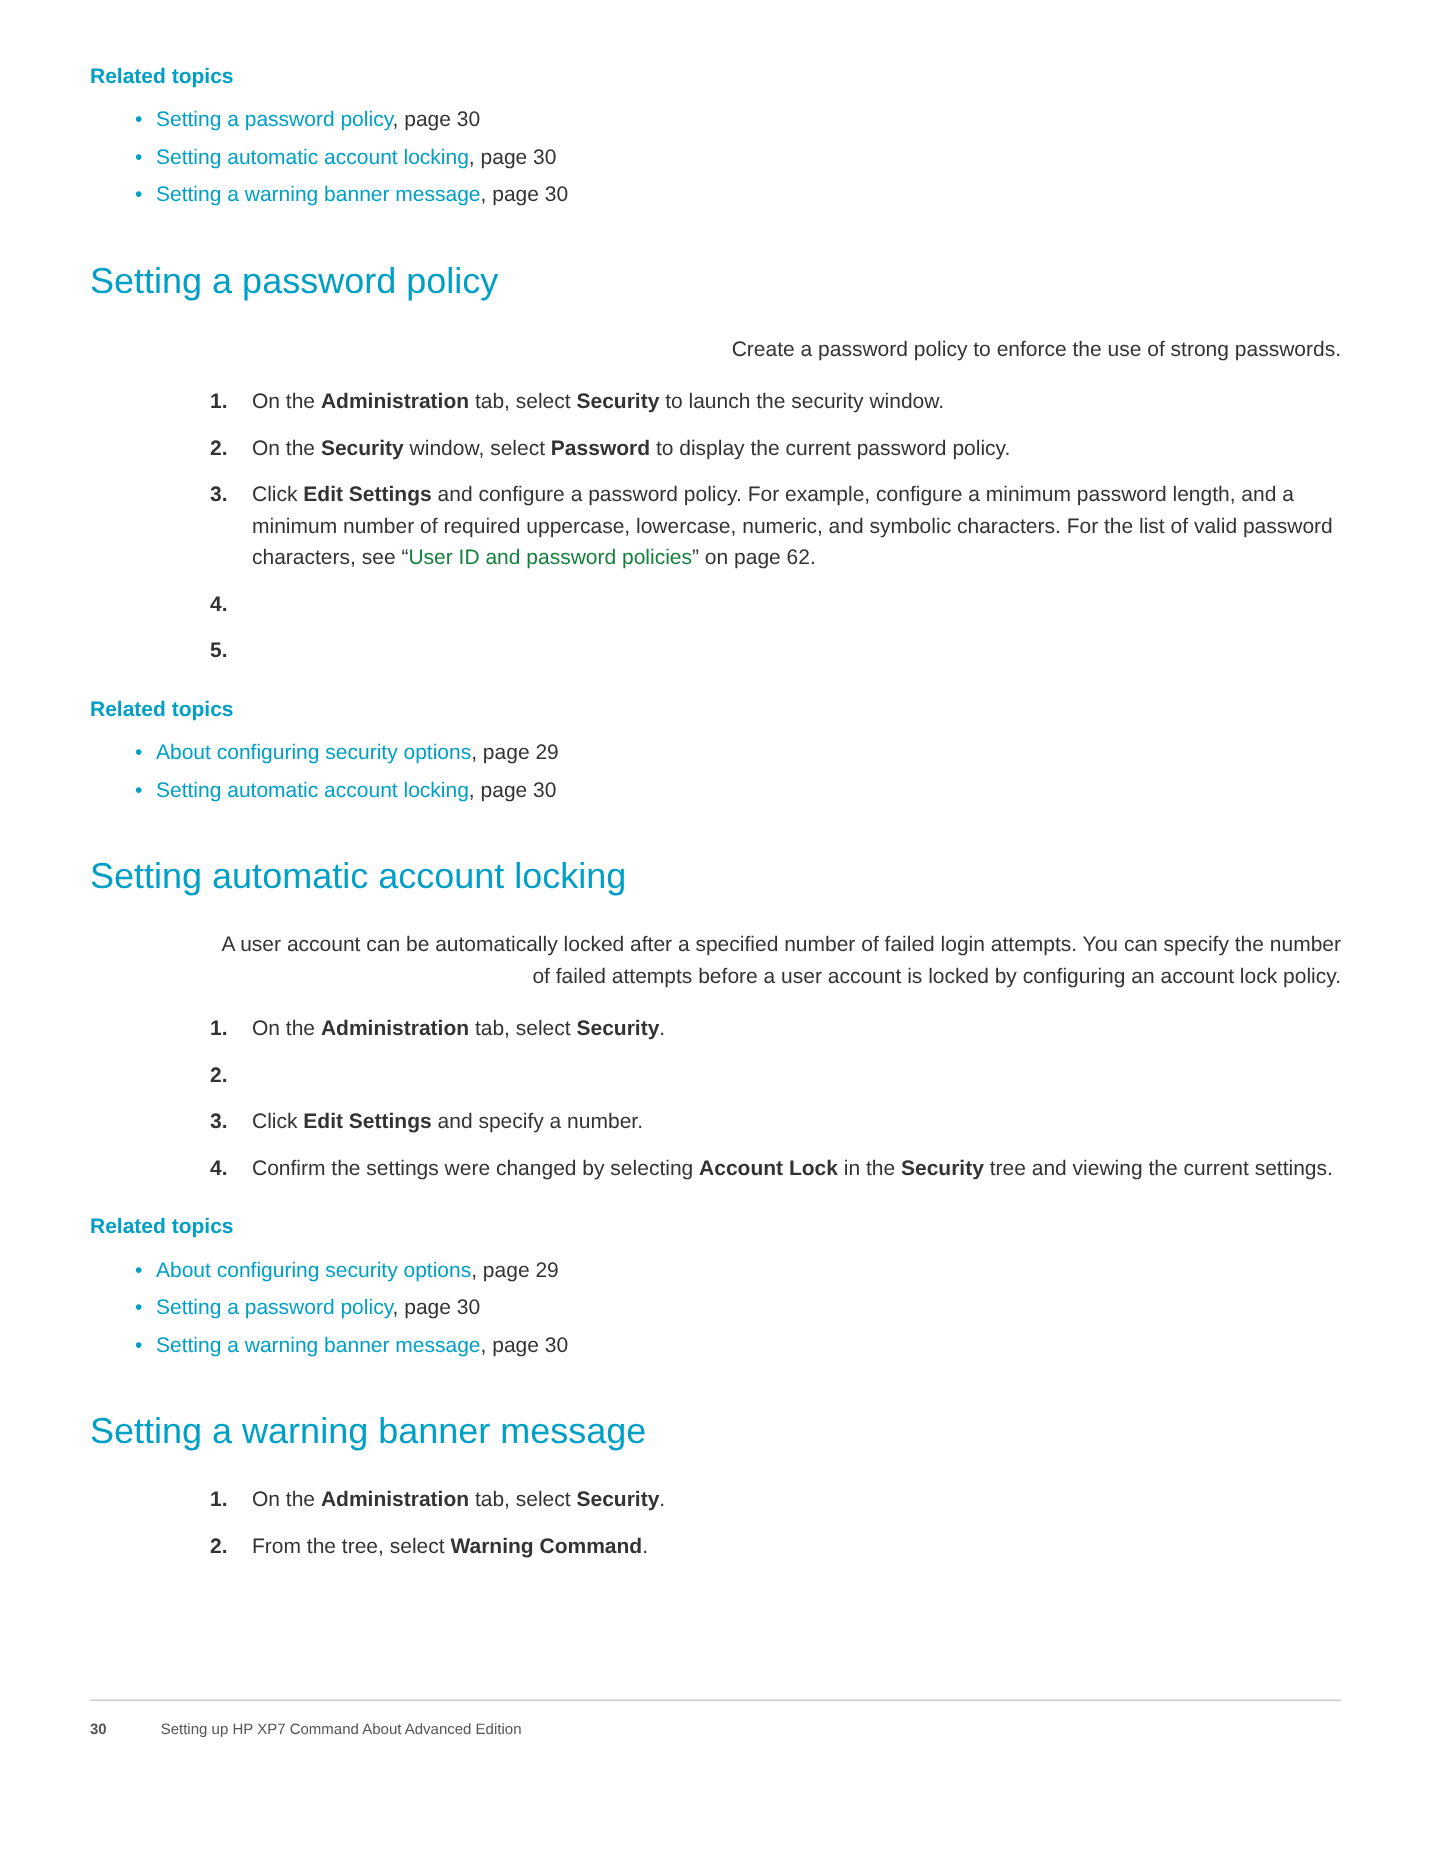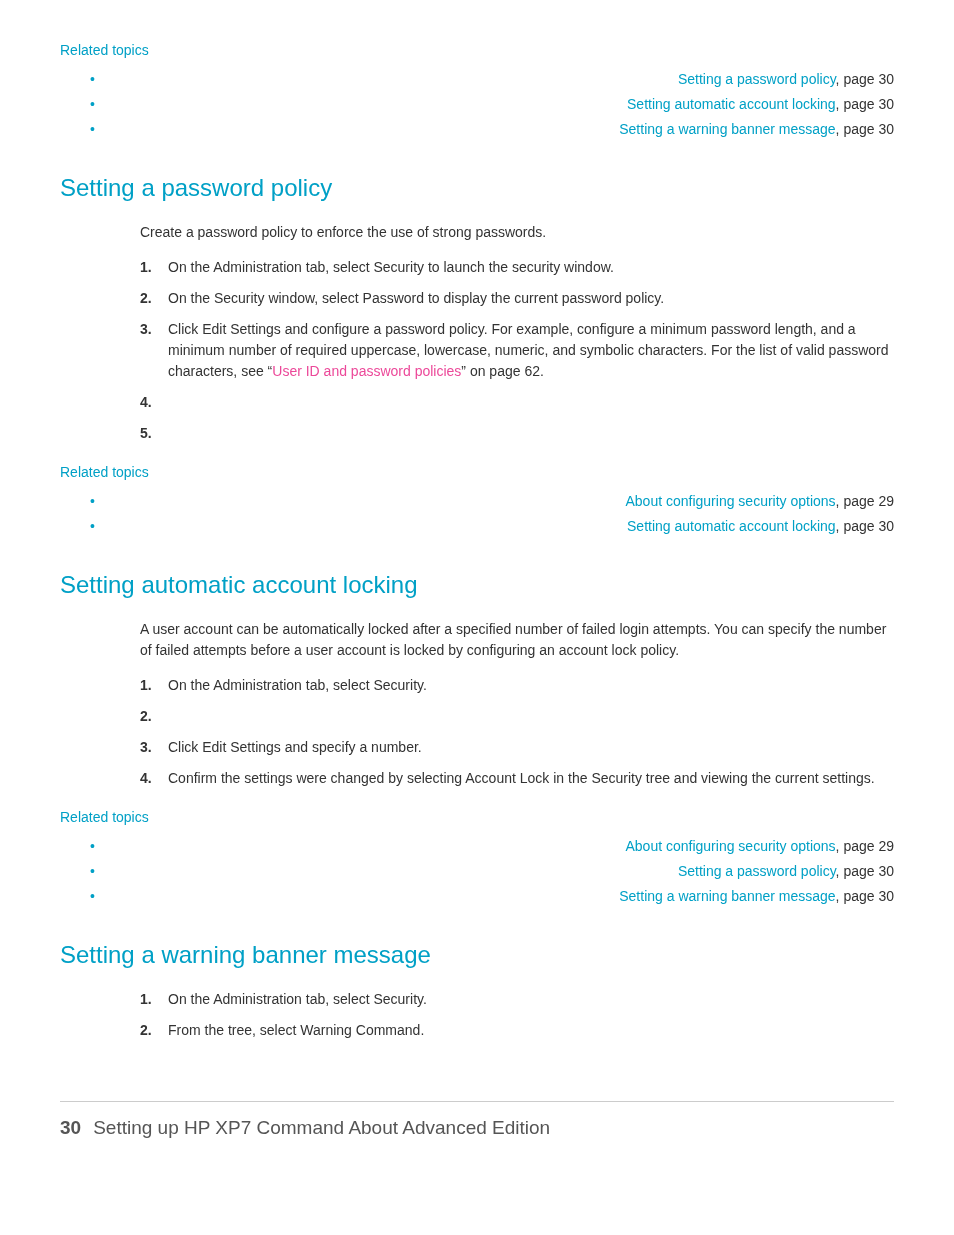--- a/index.html
+++ b/index.html
@@ -9,28 +9,27 @@
       color: #333;
       background: #fff;
       width: 954px;
       min-height: 1235px;
       padding: 40px 60px 60px 60px;
       line-height: 1.5;
     }
     .related-topics-heading {
       color: #00a0c6;
       font-size: 14px;
-      font-weight: normal;
+      font-weight: bold;
       margin-bottom: 8px;
     }
     .related-topics-list {
       list-style: none;
       margin-left: 30px;
       margin-bottom: 30px;
-      text-align: right;
     }
     .related-topics-list li {
       margin-bottom: 4px;
       position: relative;
       padding-left: 14px;
     }
     .related-topics-list li::before {
       content: "•";
       position: absolute;
       left: 0;
@@ -44,53 +43,54 @@
       color: #00a0c6;
       font-size: 24px;
       font-weight: normal;
       margin-bottom: 16px;
       margin-top: 10px;
     }
     .section-intro {
       margin-left: 80px;
       margin-bottom: 14px;
       color: #333;
+      text-align: right;
     }
     .steps {
       margin-left: 80px;
       margin-bottom: 18px;
     }
     .step {
       display: flex;
       margin-bottom: 10px;
     }
     .step-num {
       font-weight: bold;
       min-width: 28px;
       color: #333;
     }
     .step-text {
       color: #333;
     }
     .step-text a {
-      color: #ec4899;
+      color: #15803d;
       text-decoration: none;
     }
     b {
-      font-weight: normal;
+      font-weight: bold;
     }
     .footer {
       border-top: 1px solid #ccc;
-      margin-top: 60px;
+      margin-top: 92px;
       padding-top: 12px;
-      font-size: 19px;
+      font-size: 10px;
       color: #555;
       display: flex;
       align-items: center;
-      gap: 12px;
+      gap: 36px;
     }
     .footer-page {
       font-weight: bold;
     }
   </style>
 </head>
 <body>
 
 <div>
   <h4 class="related-topics-heading">Related topics</h4>

